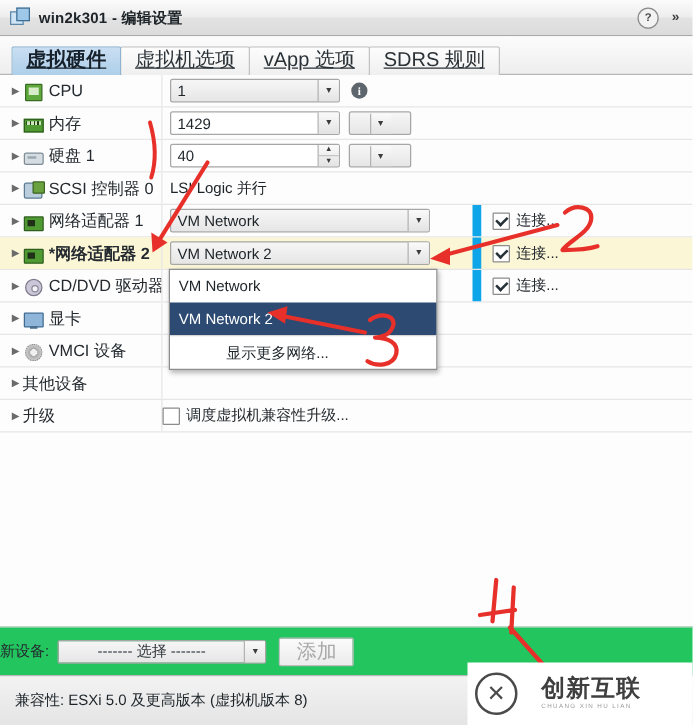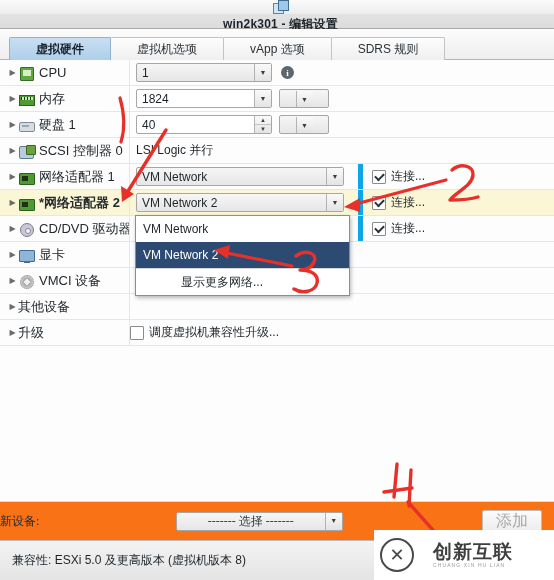--- a/index.html
+++ b/index.html
@@ -9,45 +9,45 @@
     font-size:12px;color:#20262b;background:#ffffff;
     -webkit-font-smoothing:antialiased;
   }
   .window{position:relative;width:554px;height:580px;background:#fdfdfd;}
 
   
   .titlebar{
     position:absolute;left:0;top:0;width:554px;height:28px;
     background:linear-gradient(to bottom,#fbfbfb 0%,#ededed 48%,#e2e2e2 52%,#dcdcdc 100%);
     border-bottom:1px solid #a9a9a9;
-    display:flex;align-items:center;flex-direction:column;
+    display:flex;align-items:center;
   }
   .title-icon{width:16px;height:16px;margin-left:8px;position:relative;flex:0 0 auto;}
   .title-icon .sq1{position:absolute;left:0;top:3px;width:9px;height:9px;background:#cfe4f5;border:1px solid #5c87a8;}
   .title-icon .sq2{position:absolute;left:5px;top:0px;width:9px;height:9px;background:#9fc7e8;border:1px solid #3f6e92;}
   .title-text{margin-left:7px;font-size:12px;font-weight:bold;color:#1d2429;letter-spacing:.2px;}
   .title-btns{margin-left:auto;display:flex;align-items:center;gap:5px;margin-right:7px;}
   .tbtn{width:15px;height:15px;display:flex;align-items:center;justify-content:center;
         font-size:10px;color:#4a4a4a;}
   .help-circle{border:1px solid #8a8a8a;border-radius:50%;background:#f2f2f2;font-weight:bold;font-size:9px;}
   .chev{font-size:11px;color:#3d3d3d;letter-spacing:-2px;font-weight:bold;}
 
   
   .tabstrip{
     position:absolute;left:0;top:29px;width:554px;height:31px;
     background:linear-gradient(to bottom,#fcfcfc,#eeeeee);
     border-bottom:1px solid #b6b6b6;
     display:flex;align-items:flex-end;padding-left:9px;box-sizing:border-box;
   }
   .tab{
-    height:22px;line-height:22px;padding:0 26px;font-size:12px;
+    height:22px;line-height:22px;padding:0 11px;font-size:16px;
     border:1px solid #c3c3c3;border-bottom:none;
     background:linear-gradient(to bottom,#fdfdfd,#efefef);
     color:#2b3237;margin-right:-1px;position:relative;top:1px;
-    border-radius:2px 2px 0 0;white-space:nowrap;
+    border-radius:2px 2px 0 0;white-space:nowrap;text-decoration:underline;
   }
   .tab.active{
     background:linear-gradient(to bottom,#c9def2,#aecfea);
     border-color:#8fb3d0;font-weight:bold;color:#16212b;z-index:3;
   }
 
   
   .panel{
     position:absolute;left:0;top:60px;width:554px;height:441px;
     background:#fdfdfd;overflow:hidden;
@@ -119,23 +119,23 @@
 
   .infoicon{
     width:13px;height:13px;border-radius:50%;background:#5d666d;color:#fff;
     font-size:9px;font-weight:bold;display:flex;align-items:center;justify-content:center;
     margin-left:9px;font-family:"Liberation Serif",serif;
   }
   .plaintext{font-size:12px;color:#1d2429;}
 
   
   .connectcell{
-    position:absolute;right:0;top:0;width:196px;height:100%;
+    position:absolute;right:0;top:0;width:176px;height:100%;
     display:flex;align-items:center;padding-left:9px;box-sizing:border-box;
-    border-left:5px solid #0ea5e9;
+    border-left:7px solid #0ea5e9;
   }
   .cb{
     width:12px;height:12px;border:1px solid #8c8c8c;background:#fff;border-radius:1px;
     display:flex;align-items:center;justify-content:center;flex:0 0 12px;
   }
   .cb.checked:after{content:"";width:7px;height:4px;border-left:2px solid #263238;border-bottom:2px solid #263238;
     transform:rotate(-45deg);margin-top:-2px;}
   .cbtext{margin-left:5px;font-size:12px;color:#242a2f;}
 
   
@@ -147,22 +147,22 @@
     background:#ffffff;border:1px solid #8d8d8d;box-shadow:1px 2px 4px rgba(0,0,0,.28);
     z-index:40;
   }
   .dditem{height:26px;line-height:26px;padding-left:7px;font-size:12px;color:#1d2429;white-space:nowrap;}
   .dditem.hl{background:#2c4a72;color:#ffffff;}
   .dditem.sep{border-top:1px solid #d6d6d6;padding-left:45px;}
 
   
   .newdevbar{
     position:absolute;left:0;top:501px;width:554px;height:39px;
-    background:#f97316;border-top:1px solid #dcdcdc;
-    display:flex;align-items:center;justify-content:space-between;box-sizing:border-box;padding-right:12px;font-family:Liberation Serif, serif;
+    background:#22c55e;border-top:1px solid #dcdcdc;
+    display:flex;align-items:center;justify-content:flex-start;box-sizing:border-box;padding-right:12px;
   }
   .ndlabel{font-size:12px;color:#242a2f;margin-right:7px;}
   .ndcombo{width:167px;}
   .ndcombo .cval{text-align:center;padding-left:0;color:#333a40;}
   .addbtn{
     width:58px;height:21px;margin-left:10px;border:1px solid #bdbdbd;border-radius:2px;
     background:linear-gradient(to bottom,#fbfbfb,#ececec);
     color:#a8a8a8;font-size:16px;display:flex;align-items:center;justify-content:center;
   }
 
@@ -242,21 +242,21 @@
     <div class="row">
       <div class="leftcell">
         <span class="twisty">▶</span>
         <span class="dicon">
             <i class="ic-mem"></i>
           </span>
         <span class="dlabel">内存</span>
       </div>
       <div class="valcell">
         <div class="combo flat w-mem">
-          <span class="cval">1824</span>
+          <span class="cval">1429</span>
           <span class="carrow">▼</span>
         </div>
         <div class="combo grey w-unit">
           <span class="cval">MB</span>
           <span class="carrow">▼</span>
         </div>
       </div>
     </div>
 
     <div class="row">

